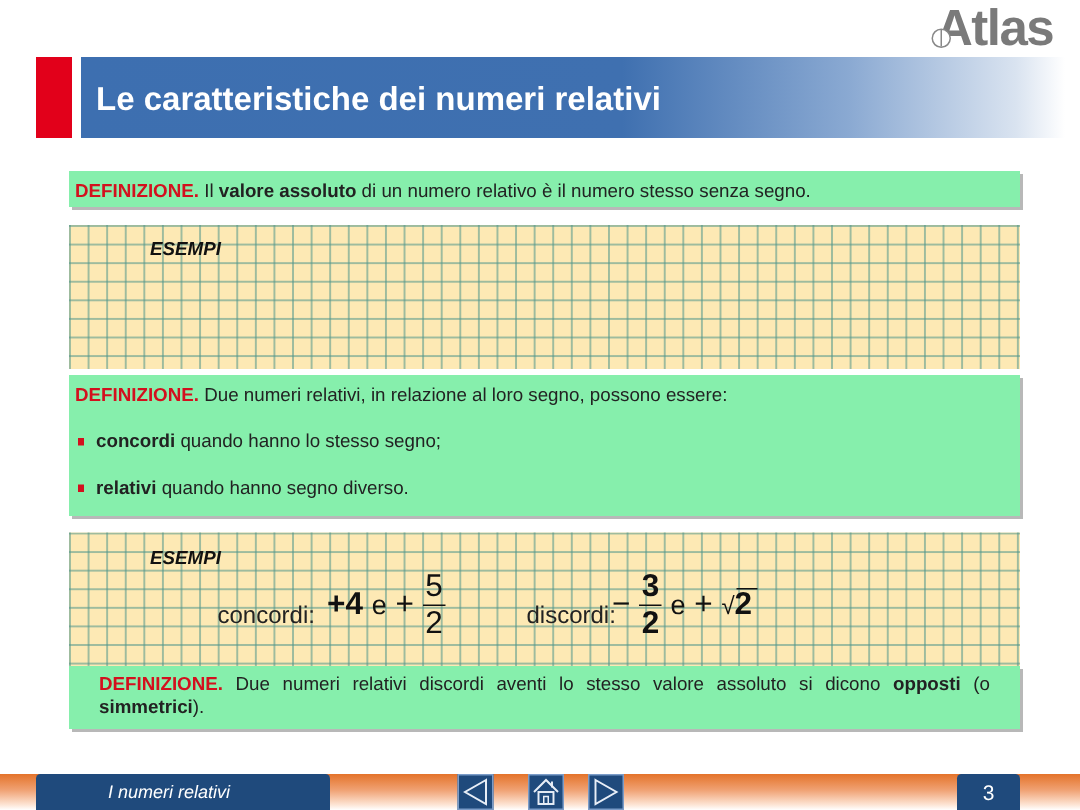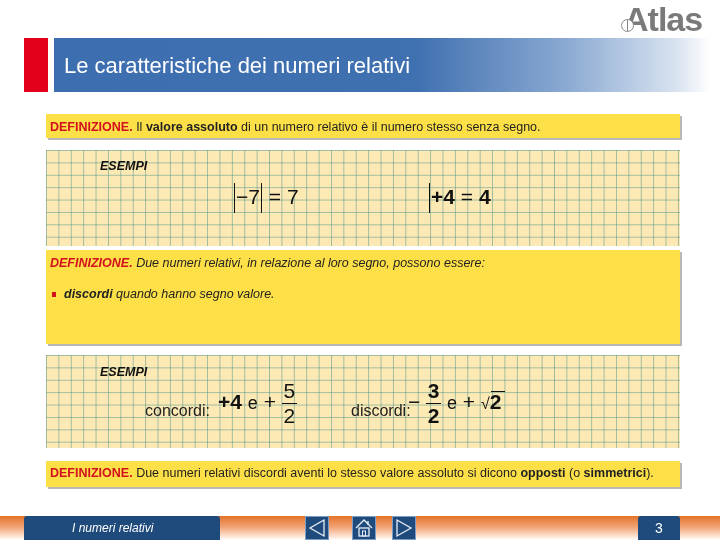--- a/index.html
+++ b/index.html
@@ -7,29 +7,29 @@
   body { position: relative; font-family: "Liberation Sans", sans-serif; color: #222; }
 
   .logo { position: absolute; left: 612px; top: 4px; width: 90px; height: 34px; }
   .logo-text { position: absolute; left: 12px; top: -4px; font-family: "Liberation Sans", sans-serif; font-weight: bold; font-size: 34px; color: #7a7a7a; letter-spacing: -1px; }
   .logo-globe { position: absolute; left: 9px; top: 15px; width: 13px; height: 13px; border-radius: 50%; background: #fff; border: 1px solid #888; }
   .logo-globe::after { content: ""; position: absolute; left: 5px; top: 0; width: 1px; height: 11px; background: #888; }
 
   .title-accent { position: absolute; left: 24px; top: 38px; width: 24px; height: 54px; background: #e2001a; }
   .title-bar { position: absolute; left: 54px; top: 38px; width: 656px; height: 54px;
     background: linear-gradient(to right, #3d6fb0 0%, #3f70b0 55%, #8aa9d2 78%, #d9e3f0 95%, #ffffff 100%); }
-  .title-text { position: absolute; left: 10px; top: 15px; font-size: 22px; color: #ffffff; white-space: nowrap; }
+  .title-text { position: absolute; left: 10px; top: 15px; font-size: 22px; color: #ffffff; white-space: nowrap; font-weight: bold; }
 
-  .def-box { position: absolute; background: #fde047; box-shadow: 2px 2px 0 #b8b8b8; font-size: 12.5px; color: #222; }
+  .def-box { position: absolute; background: #86efac; box-shadow: 2px 2px 0 #b8b8b8; font-size: 12.5px; color: #222; }
   .def-label { color: #d3101e; font-weight: bold; }
   .b { font-weight: bold; }
 
   #def1 { left: 46px; top: 114px; width: 634px; height: 24px; padding: 6px 4px; }
-  #def2 { left: 46px; top: 250px; width: 634px; height: 94px; padding: 6px 4px; font-style: italic; }
-  #def3 { left: 46px; top: 461px; width: 634px; height: 26px; padding: 5px 4px; line-height: 15px; text-align: justify; }
+  #def2 { left: 46px; top: 250px; width: 634px; height: 94px; padding: 6px 4px; }
+  #def3 { left: 46px; top: 444px; width: 634px; height: 42px; padding: 5px 20px; line-height: 15px; text-align: justify; }
 
   .bullet { display: flex; align-items: center; margin-top: 17px; margin-left: 2px; }
   .bullet-mark { width: 4px; height: 5px; background: #d3101e; margin-right: 8px; }
 
   .grid-panel { position: absolute; left: 46px;width: 634px;
     background-color: #fde9b4;
     background-image:
       linear-gradient(to right, rgba(80,150,140,0.55) 1px, transparent 1px),
       linear-gradient(to bottom, rgba(80,150,140,0.55) 1px, transparent 1px);
     background-size: 12.4px 100%, 100% 12.4px; }
@@ -73,38 +73,32 @@
 
 <div class="def-box" id="def1">
   <span class="def-label">DEFINIZIONE.</span>
   <span>Il</span>
   <span class="b">valore assoluto</span>
   <span>di un numero relativo è il numero stesso senza segno.</span>
 </div>
 
 <div class="grid-panel" id="grid1">
   <span class="esempi">ESEMPI</span>
-  <div class="math" style="left:187px; top:33px;">
-    <span class="abs-bar"></span><span>−7</span><span class="abs-bar"></span>
-    <span>=</span>
-    <span>7</span>
-  </div>
-  <div class="math" style="left:382px; top:33px;">
-    <span class="abs-bar"></span><span class="m-bold">+4</span>
-    <span>=</span>
-    <span class="m-bold">4</span>
-  </div>
 </div>
 
 <div class="def-box" id="def2">
   <span class="def-label">DEFINIZIONE.</span>
   <span>Due numeri relativi, in relazione al loro segno, possono essere:</span>
   <div class="bullet">
     <span class="bullet-mark"></span>
-    <span class="b">discordi</span>&nbsp;<span>quando hanno segno valore.</span>
+    <span class="b">concordi</span>&nbsp;<span>quando hanno lo stesso segno;</span>
+  </div>
+  <div class="bullet">
+    <span class="bullet-mark"></span>
+    <span class="b">relativi</span>&nbsp;<span>quando hanno segno diverso.</span>
   </div>
 </div>
 
 <div class="grid-panel" id="grid2">
   <span class="esempi">ESEMPI</span>
   <span class="small-label" style="left:99px; top:47px;">concordi:</span>
   <div class="math" style="left:172px; top:24px;">
     <span class="m-bold">+4</span>
     <span style="font-size:18px">e</span>
     <span>+</span>

